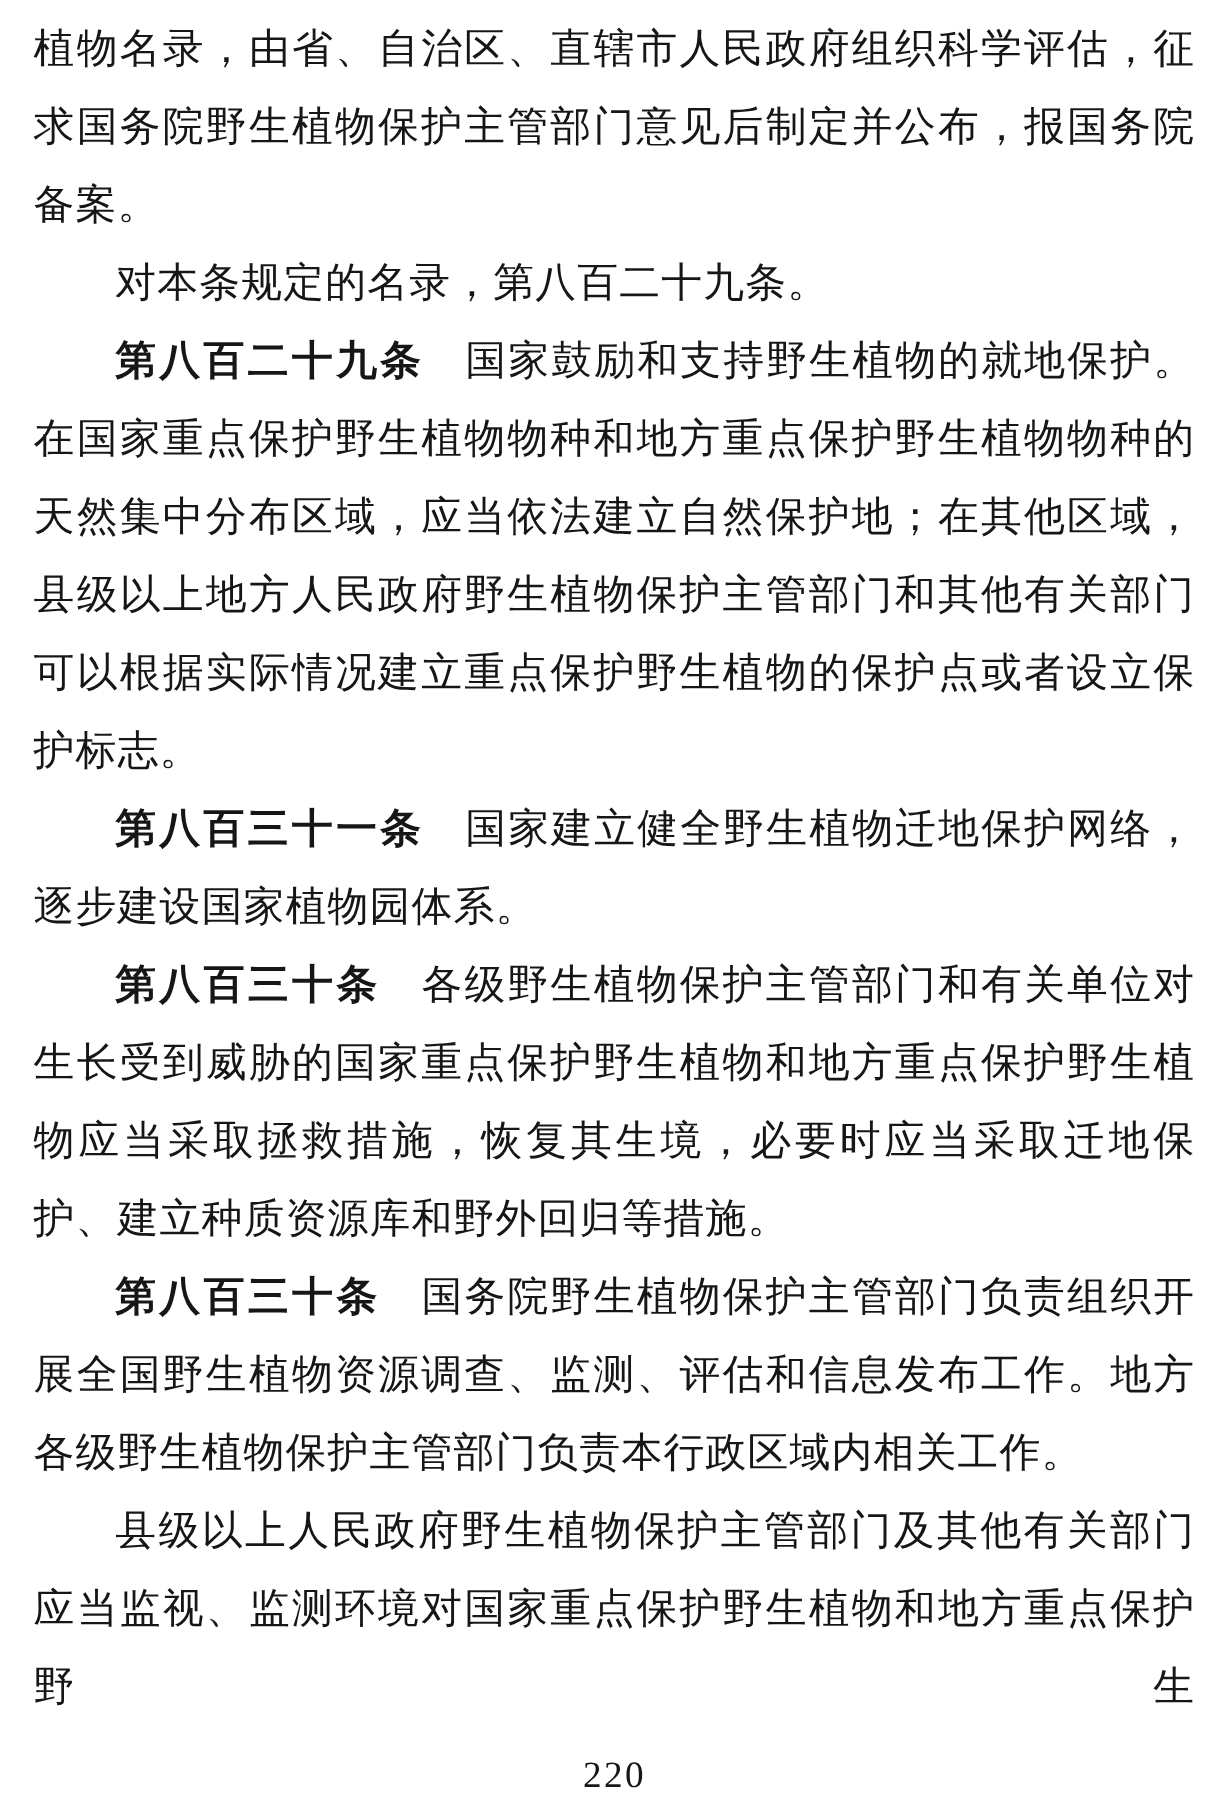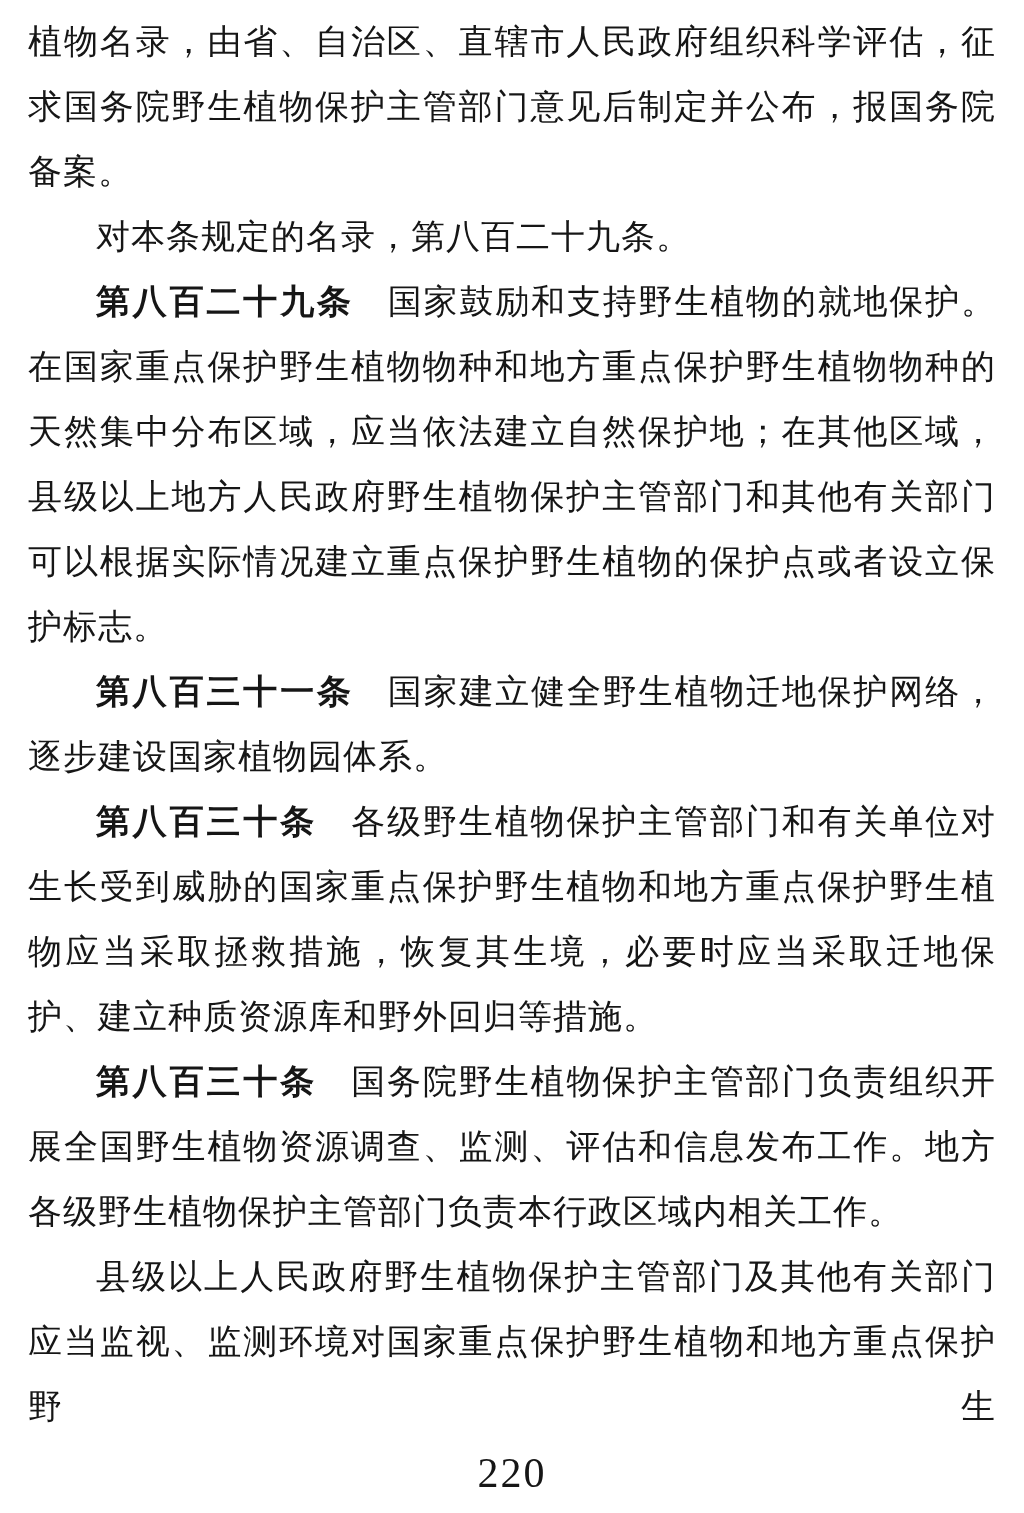--- a/index.html
+++ b/index.html
@@ -41,21 +41,21 @@
     letter-spacing: 2px;
   }
   .footer {
     position: absolute;
     left: 0;
     right: 0;
     bottom: 16px;
     text-align: center;
   }
   .pagenum {
-    font-size: 42px;
+    font-size: 31px;
     letter-spacing: 2px;
     color: #161616;
   }
 </style>
 </head>
 <body>
 
 <div class="page">
   <div class="text-block">
 

